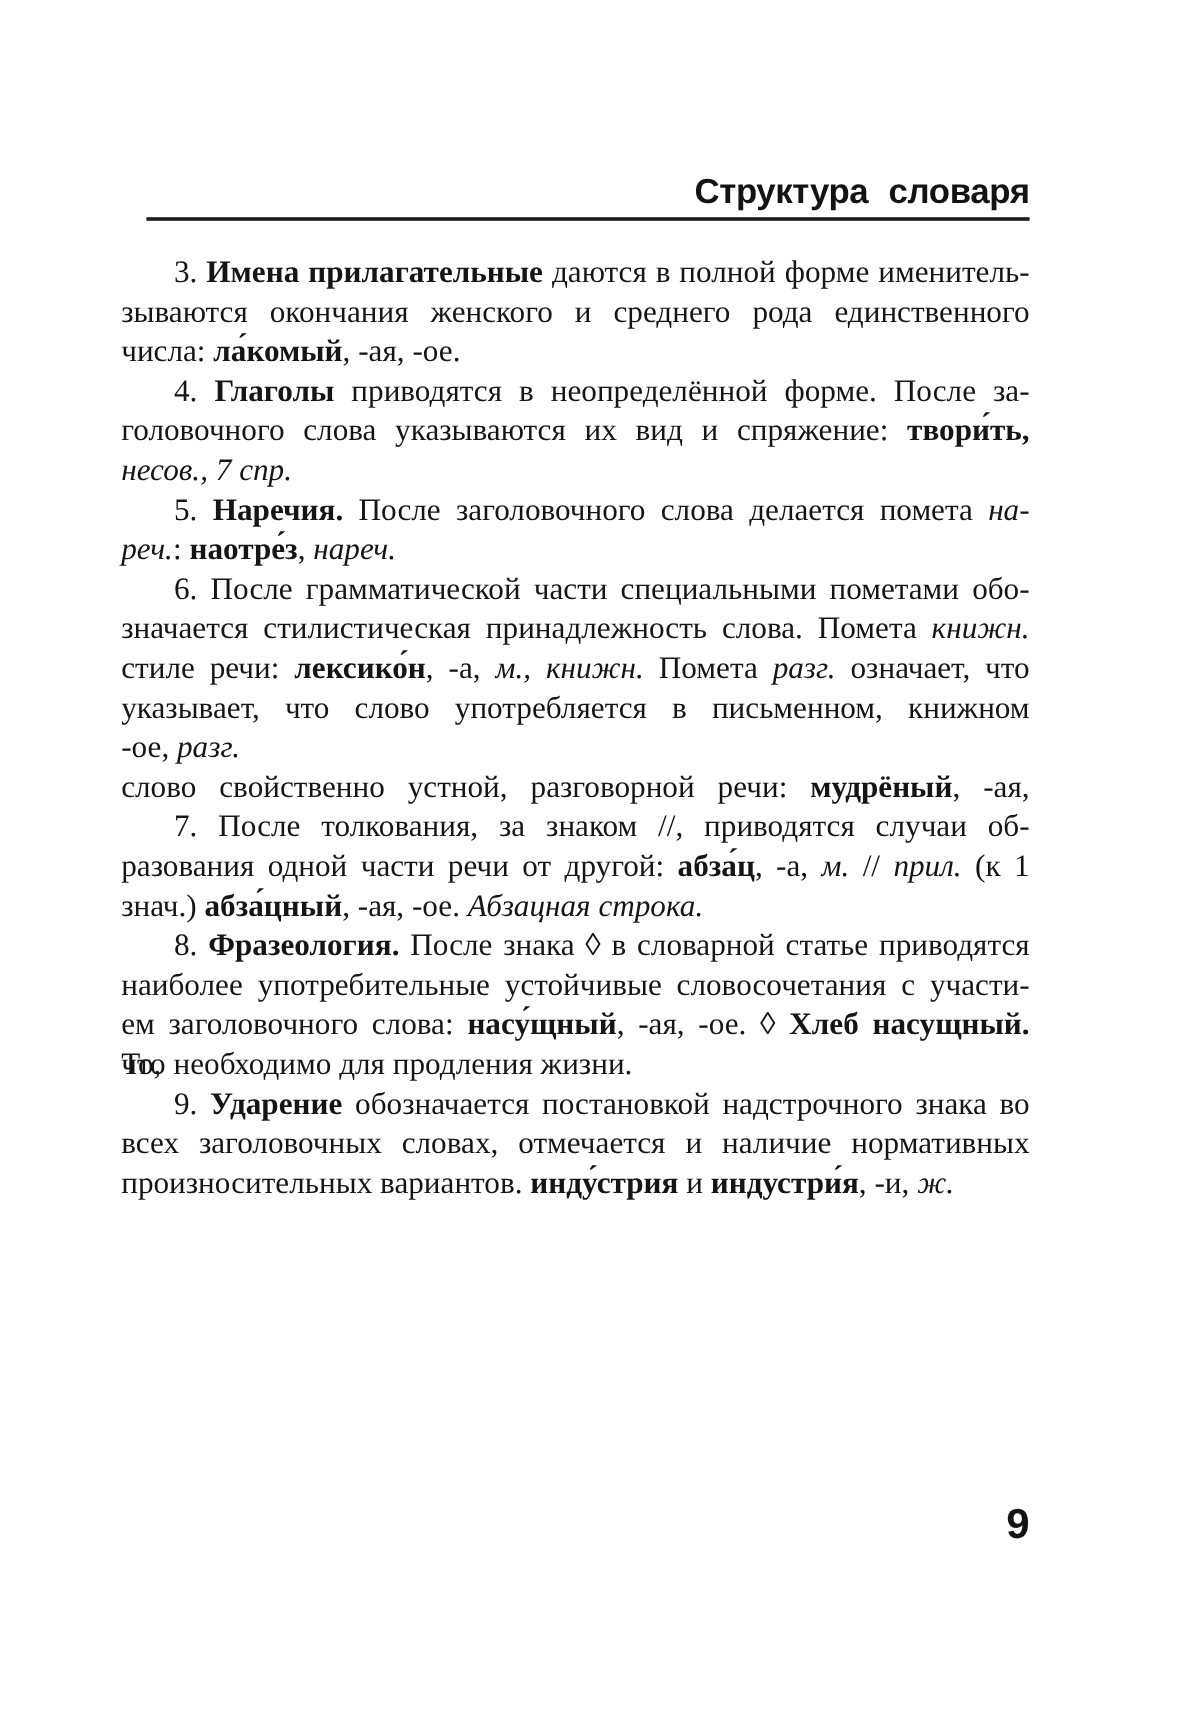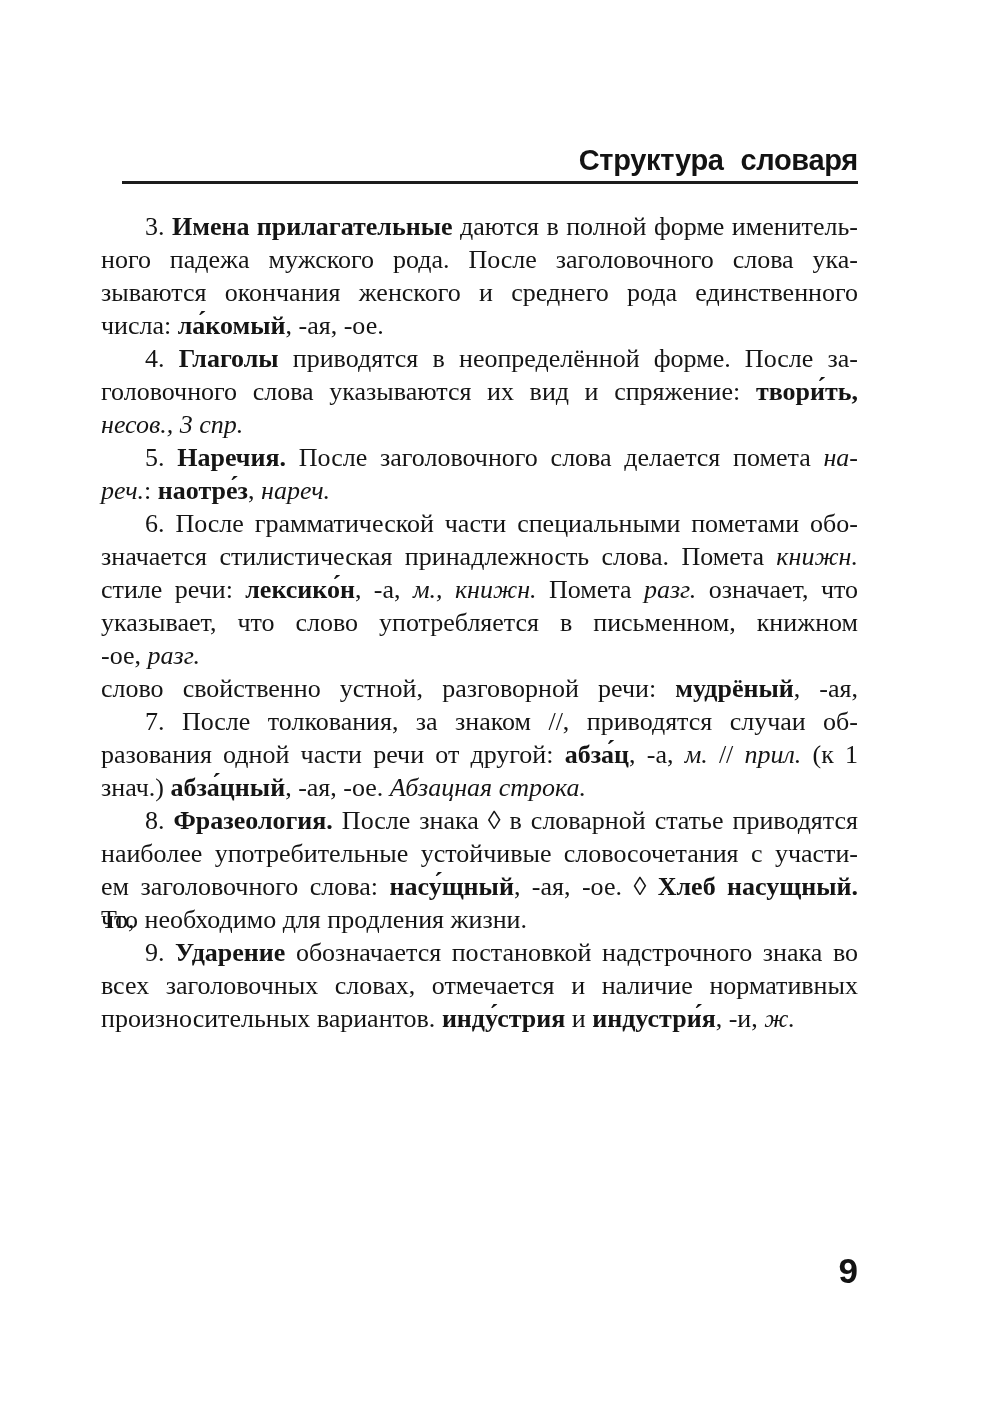--- a/index.html
+++ b/index.html
@@ -38,28 +38,27 @@
 </style>
 </head>
 <body>
 
 <div class="page">
   <div class="header-title">Структура словаря</div>
   <div class="header-rule"></div>
   <div class="body-text" id="body-text">
       <div>
         <div class="line first"><span>3. </span><span class="b">Имена прилагательные</span><span> даются в полной форме именитель-</span></div>
-        <div class="line"><span>ного падежа мужского рода. После заголовочного слова ука-</span></div>
         <div class="line"><span>зываются окончания женского и среднего рода единственного</span></div>
         <div class="line last"><span>числа: </span><span class="b">ла́комый</span><span>, -ая, -ое.</span></div>
       </div>
       <div>
         <div class="line first"><span>4. </span><span class="b">Глаголы</span><span> приводятся в неопределённой форме. После за-</span></div>
         <div class="line"><span>головочного слова указываются их вид и спряжение: </span><span class="b">твори́ть,</span></div>
-        <div class="line last"><span class="i">несов., 3 спр.</span></div>
+        <div class="line last"><span class="i">несов., 7 спр.</span></div>
       </div>
       <div>
         <div class="line first"><span>5. </span><span class="b">Наречия.</span><span> После заголовочного слова делается помета </span><span class="i">на-</span></div>
         <div class="line last"><span class="i">реч.</span><span>: </span><span class="b">наотре́з</span><span>, </span><span class="i">нареч.</span></div>
       </div>
       <div>
         <div class="line first"><span>6. После грамматической части специальными пометами обо-</span></div>
         <div class="line"><span>значается стилистическая принадлежность слова. Помета </span><span class="i">книжн.</span></div>
         <div class="line"><span>стиле речи: </span><span class="b">лексико́н</span><span>, -а, </span><span class="i">м., книжн.</span><span> Помета </span><span class="i">разг.</span><span> означает, что</span></div>
         <div class="line"><span>указывает, что слово употребляется в письменном, книжном</span></div>

